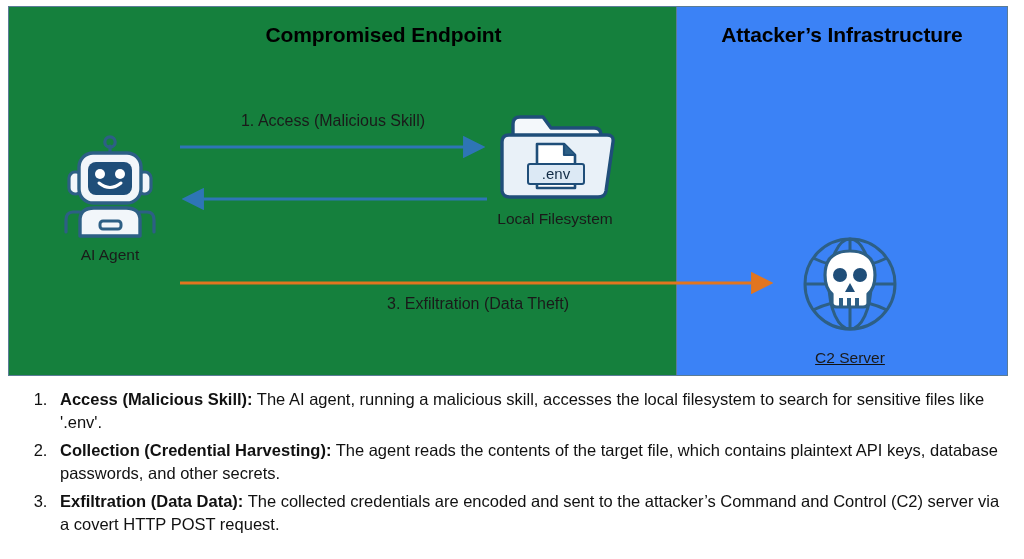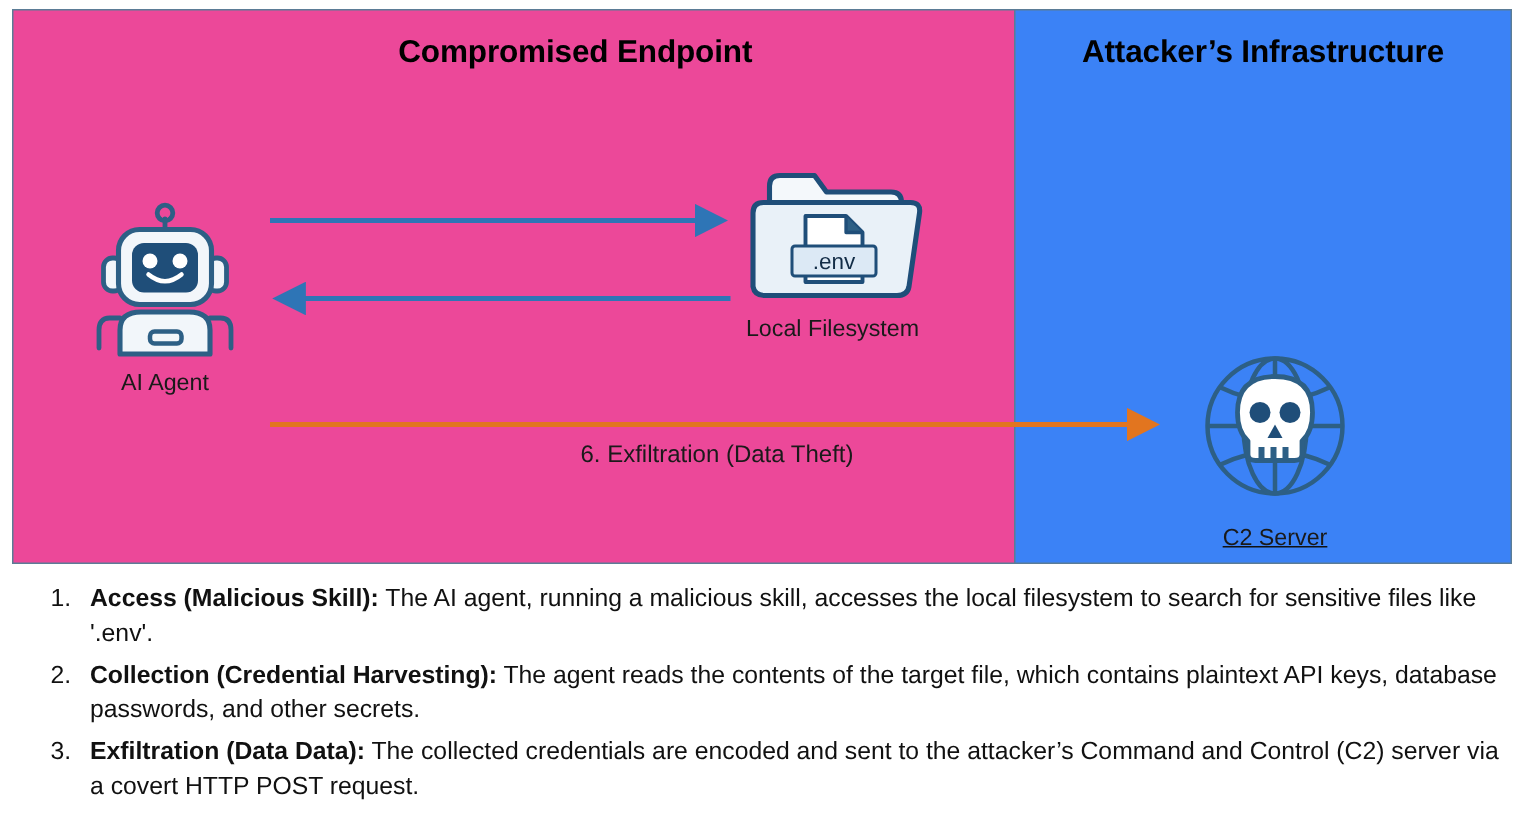--- a/index.html
+++ b/index.html
@@ -25,21 +25,21 @@
   }
 
   .panel {
     position: absolute;
     border: 1.5px solid #5b7c96;
     box-sizing: border-box;
   }
   #panel-left {
     left: 8px; top: 6px;
     width: 751px; height: 370px;
-    background: #ec4899;
+    background: #15803d;
   }
   #panel-right {
     left: 676px; top: 6px;
     width: 332px; height: 370px;
     background: #3b82f6;
   }
 
   .panel-title {
     position: absolute;
     left: 0; right: 0;
@@ -133,21 +133,22 @@
       </marker>
       <marker id="head-orange" markerWidth="7" markerHeight="7" refX="5.6" refY="3.5" orient="auto">
         <path d="M0,0 L7,3.5 L0,7 Z" fill="#e2751f"></path>
       </marker>
     </defs>
     <line x1="180" y1="147" x2="481" y2="147" stroke="#2e75b6" stroke-width="3.2" marker-end="url(#head-blue)"></line>
     <line x1="487" y1="199" x2="186" y2="199" stroke="#2e75b6" stroke-width="3.2" marker-end="url(#head-blue-rev)"></line>
     <line x1="180" y1="283" x2="769" y2="283" stroke="#e2751f" stroke-width="3.2" marker-end="url(#head-orange)"></line>
   </svg>
 
-  <div class="arrow-label" id="label-3">6. Exfiltration (Data Theft)</div>
+  <div class="arrow-label" id="label-1">1. Access (Malicious Skill)</div>
+  <div class="arrow-label" id="label-3">3. Exfiltration (Data Theft)</div>
 
   <div class="node" id="node-filesystem">
     <svg width="150" height="96" viewBox="0 0 150 96">
 
       <path d="M33,16 Q33,9 40,9 L63,9 L71,20 L114,20 Q121,20 121,27 L121,62 L33,62 Z" fill="#f4f8fb" stroke="#1f4e79" stroke-width="3.4" stroke-linejoin="round"></path>
 
       <path d="M22,34 Q22,27 29,27 L127,27 Q134,27 133,34 L126,83 Q125,89 118,89 L30,89 Q23,89 22,83 Z" fill="#e9f1f8" stroke="#1f4e79" stroke-width="3.4" stroke-linejoin="round"></path>
 
       <path d="M57,36 L84,36 L95,47 L95,80 L57,80 Z" fill="#ffffff" stroke="#1f4e79" stroke-width="2.6" stroke-linejoin="round"></path>
       <path d="M84,36 L84,47 L95,47" fill="#2d5f85" stroke="#1f4e79" stroke-width="2.2" stroke-linejoin="round"></path>

